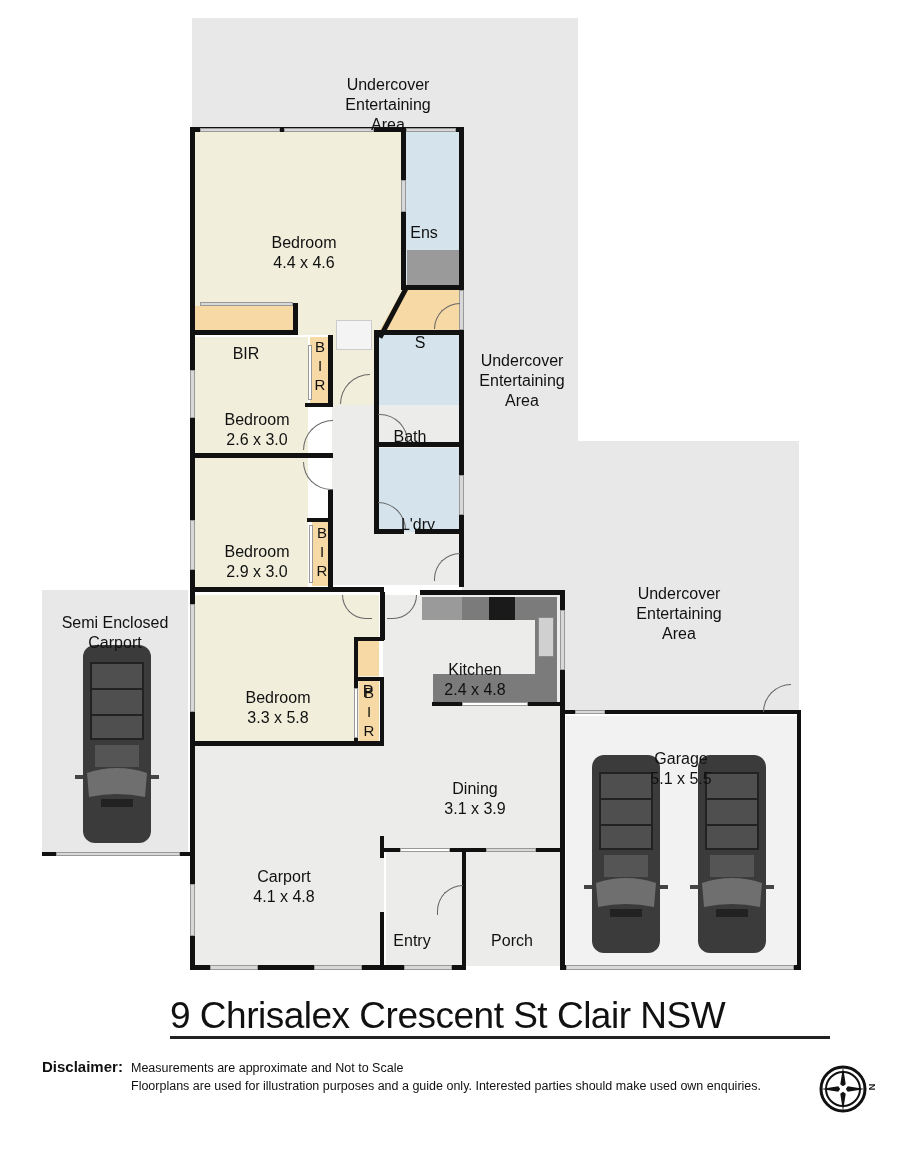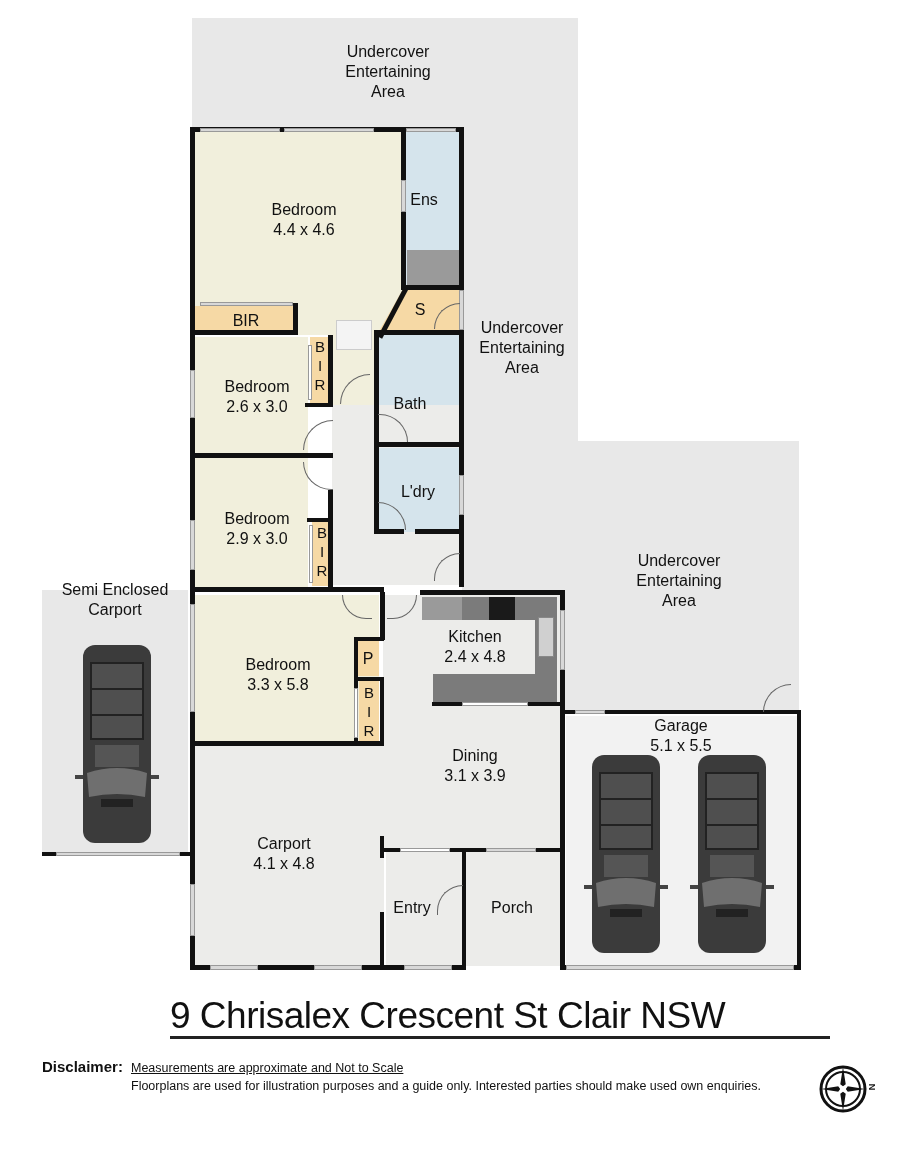--- a/index.html
+++ b/index.html
@@ -6,21 +6,21 @@
   body { width: 910px; height: 1150px; position: relative; overflow: hidden;
          font-family: "Liberation Sans", sans-serif; color: #111; }
   .abs { position: absolute; }
   .outdoor { background: #e8e8e8; }
   .room-bed { background: #f1efdc; }
   .room-wet { background: #d5e4ec; }
   .room-store { background: #f6d9a5; }
   .room-living { background: #ececea; }
   .wall { background: #111; position: absolute; }
   .win { background: #d8d8d8; position: absolute; border: 1px solid #999; box-sizing: border-box; }
-  .label { position: absolute; text-align: center; font-size: 16px; line-height: 20px; transform: translateX(-50%); white-space: nowrap; }
+  .label { position: absolute; text-align: center; font-size: 16px; line-height: 20px; transform: translateX(-50%); white-space: nowrap; margin-top: 33px; }
   .vlabel { position: absolute; font-size: 15px; line-height: 19px; text-align: center; width: 14px; }
   .counter { background: #7b7b7b; position: absolute; }
   .counter.light { background: #9a9a9a; }
   .door { position: absolute; border: 1px solid #666; box-sizing: border-box; }
   .car { position: absolute; }
   .title { position: absolute; left: 170px; top: 996px; font-size: 37px; line-height: 40px; letter-spacing: -0.5px;
            border-bottom: 3px solid #222; padding-right: 4px; width: 656px; }
   .disc-head { position: absolute; left: 42px; top: 1058px; font-weight: bold; font-size: 15px; }
   .disc-line { position: absolute; left: 131px; font-size: 12.5px; }
 </style>
@@ -247,21 +247,21 @@
 <div class="label" style="left:412px;top:898px;">Entry</div>
 <div class="label" style="left:512px;top:898px;">Porch</div>
 <div class="label" style="left:681px;top:716px;">
   <div>Garage</div>
   <div>5.1 x 5.5</div>
 </div>
 
 <div class="title">9 Chrisalex Crescent St Clair  NSW</div>
 
 <div class="disc-head">Disclaimer:</div>
-<div class="disc-line" style="top:1061px;text-decoration:underline;">Measurements are approximate and Not to Scale</div>
+<div class="disc-line" style="top:1061px;">Measurements are approximate and Not to Scale</div>
 <div class="disc-line" style="top:1079px;">Floorplans are used for illustration purposes and a guide only.   Interested parties should make used own enquiries.</div>
 
 <svg class="abs" style="left:818px;top:1064px;" width="50" height="50" viewBox="0 0 50 50">
   <circle cx="25" cy="25" r="22" fill="none" stroke="#111" stroke-width="3"></circle>
   <circle cx="25" cy="25" r="17" fill="none" stroke="#111" stroke-width="2"></circle>
   <polygon points="25,3 28,22 47,25 28,28 25,47 22,28 3,25 22,22" fill="#111"></polygon>
   <polygon points="25,12 27,23 38,25 27,27 25,38 23,27 12,25 23,23" fill="#fff" transform="rotate(45 25 25)"></polygon>
   <circle cx="25" cy="25" r="2" fill="#fff"></circle>
 </svg>
 <div class="abs" style="left:869px;top:1082px;font-size:9px;font-weight:bold;transform:rotate(90deg);">N</div>

